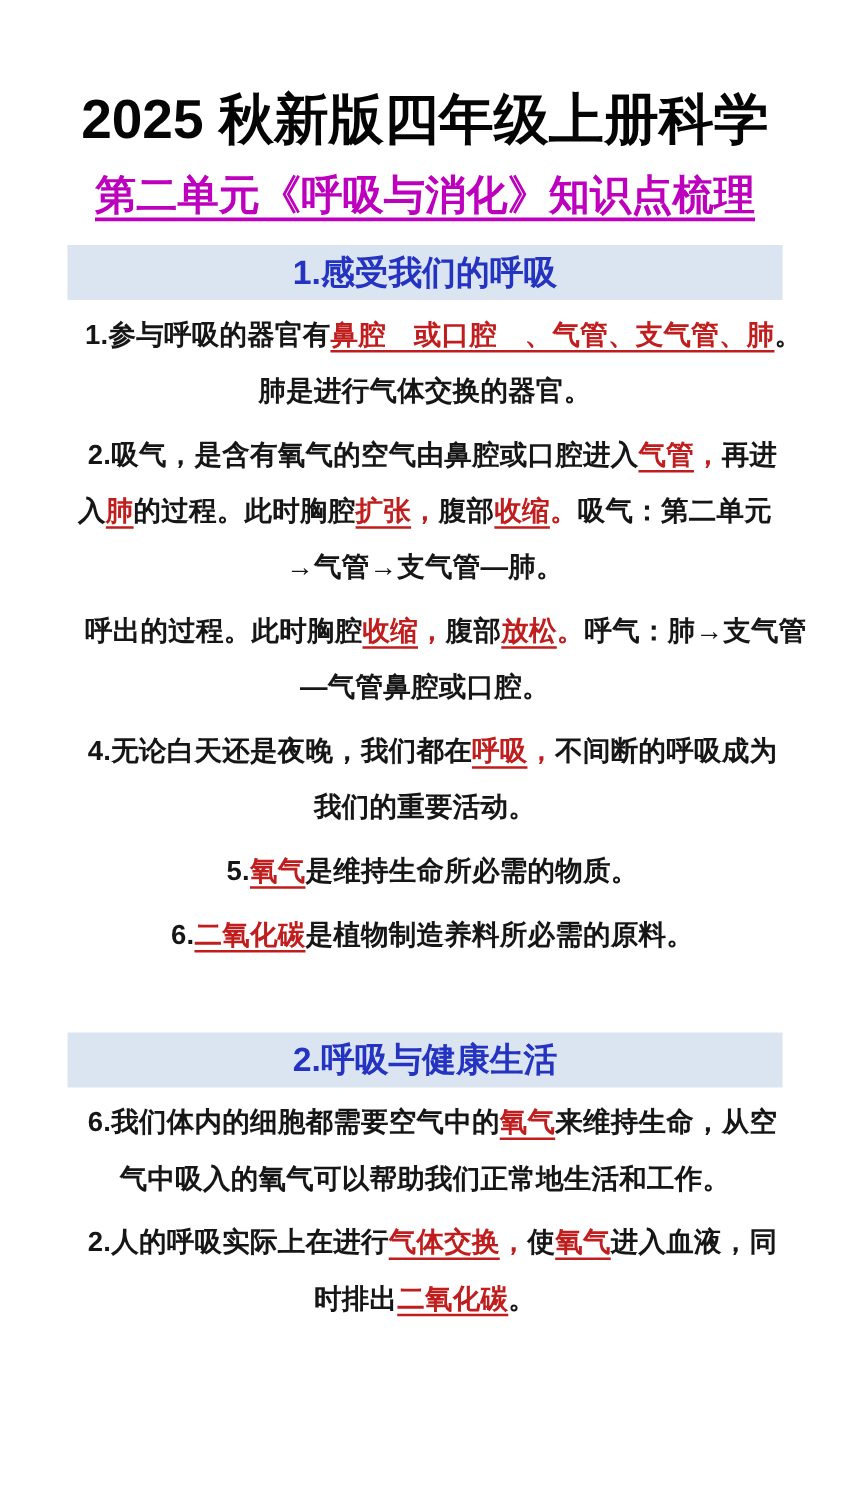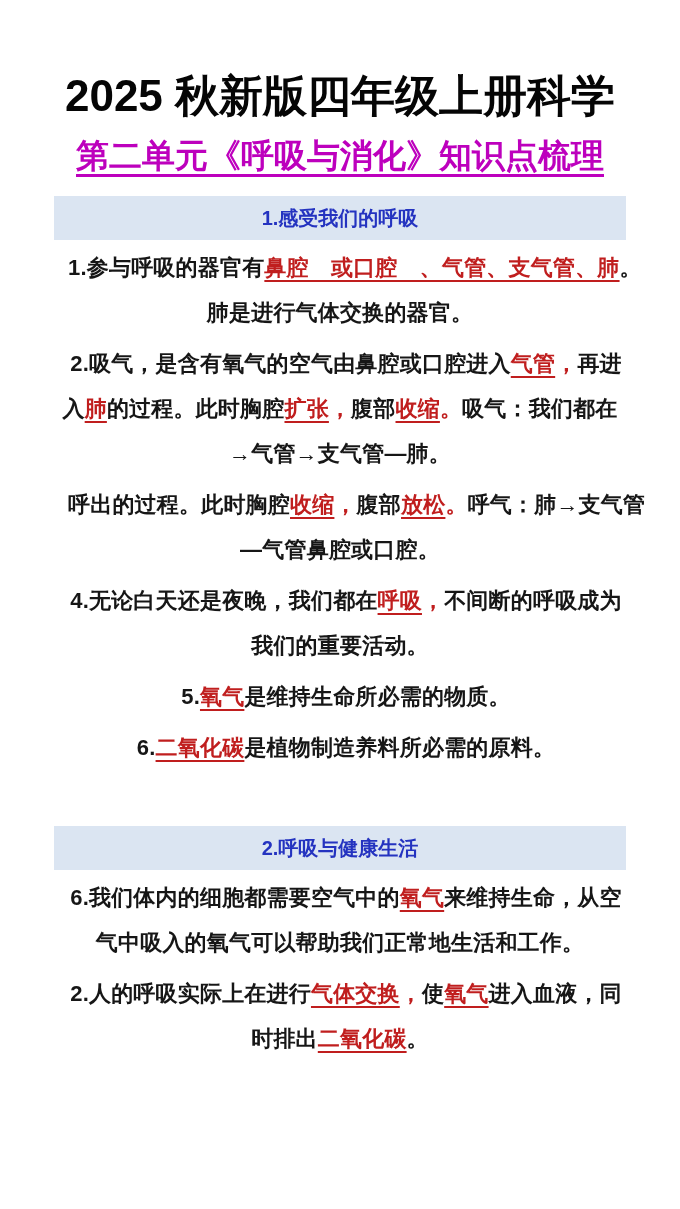--- a/index.html
+++ b/index.html
@@ -34,21 +34,21 @@
     white-space:nowrap;
   }
   .sections{margin-top:0;}
   .section + .section{margin-top:56px;}
   .section-heading{
     margin:20px 54px 0;
     height:44px;
     line-height:44px;
     background:#dbe5f2;
     color:#2433c0;
-    font-size:20px;
+    font-size:27px;
     font-weight:700;
     text-align:center;
   }
   .paragraphs{padding:5px 56px 0;text-align:center;}
   .para{margin:0 0 6px 0;}
   .line{
     height:45px;
     line-height:45px;
     font-size:22px;
     font-weight:600;
@@ -75,21 +75,21 @@
   <div class="sections" id="sections">
       <div class="section">
         <div class="section-heading">1.感受我们的呼吸</div>
         <div class="paragraphs">
           <div class="para">
             <div class="line"><span class="run">1.参与呼吸的器官有</span><span class="run kw">鼻腔　或口腔　、气管、支气管、肺</span><span class="run">。</span></div>
             <div class="line"><span class="run">肺是进行气体交换的器官。</span></div>
           </div>
           <div class="para">
             <div class="line"><span class="run">2.吸气，是含有氧气的空气由鼻腔或口腔进入</span><span class="run kw">气管</span><span class="run rp">，</span><span class="run">再进</span></div>
-            <div class="line"><span class="run">入</span><span class="run kw">肺</span><span class="run">的过程。此时胸腔</span><span class="run kw">扩张</span><span class="run rp">，</span><span class="run">腹部</span><span class="run kw">收缩</span><span class="run rp">。</span><span class="run">吸气：我们都在</span></div>
+            <div class="line"><span class="run">入</span><span class="run kw">肺</span><span class="run">的过程。此时胸腔</span><span class="run kw">扩张</span><span class="run rp">，</span><span class="run">腹部</span><span class="run kw">收缩</span><span class="run rp">。</span><span class="run">吸气：第二单元</span></div>
             <div class="line"><span class="run">→气管→支气管—肺。</span></div>
           </div>
           <div class="para">
             <div class="line"><span class="run">呼出的过程。此时胸腔</span><span class="run kw">收缩</span><span class="run rp">，</span><span class="run">腹部</span><span class="run kw">放松</span><span class="run rp">。</span><span class="run">呼气：肺→支气管</span></div>
             <div class="line"><span class="run">—气管鼻腔或口腔。</span></div>
           </div>
           <div class="para">
             <div class="line"><span class="run">4.无论白天还是夜晚，我们都在</span><span class="run kw">呼吸</span><span class="run rp">，</span><span class="run">不间断的呼吸成为</span></div>
             <div class="line"><span class="run">我们的重要活动。</span></div>
           </div>

